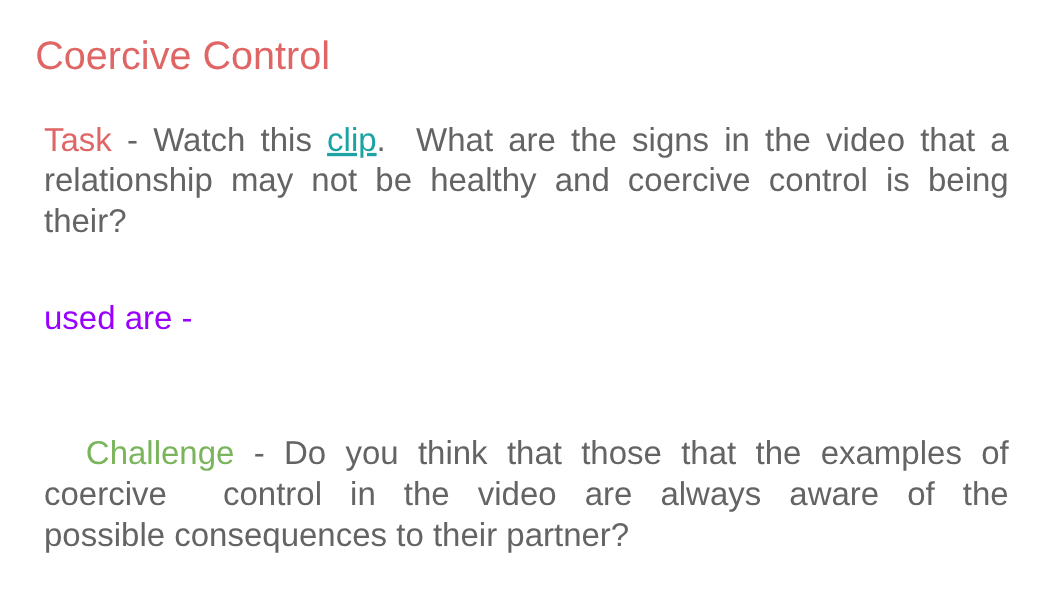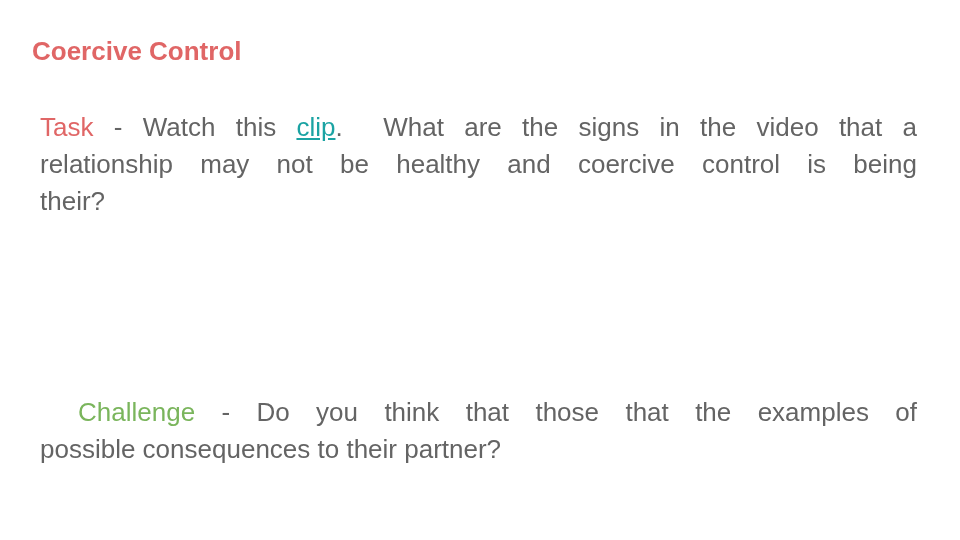--- a/index.html
+++ b/index.html
@@ -18,31 +18,31 @@
     width: 960px;
     height: 540px;
     background: var(--background);
     font-family: "Liberation Sans", sans-serif;
     overflow: hidden;
   }
   .title {
     position: absolute;
     left: 32px;
     top: 29px;
-    font-size: 26px;
+    font-size: 36px;
     line-height: 44px;
-    font-weight: 700;
+    font-weight: 400;
     color: var(--title);
     white-space: pre;
   }
   .para {
     position: absolute;
     left: 40px;
     width: 877px;
-    font-size: 26px;
+    font-size: 30px;
     line-height: 37px;
     color: var(--body);
   }
   .p-task { top: 109px; }
   .p-signs { top: 271px; color: var(--signs); }
   .p-challenge { top: 394px; }
   .line { white-space: pre-wrap; }
   .just { text-align: justify; text-align-last: justify; }
   .label-task { color: var(--task-label); }
   .label-challenge { color: var(--challenge-label); margin-left: 38px; }
@@ -60,20 +60,22 @@
 
   <div class="title">Coercive Control</div>
 
   <div class="para p-task">
     <div class="line just"><span class="label-task">Task</span><span> - Watch this </span><a class="link">clip</a><span>.  What are the signs in the video that a</span></div>
     <div class="line just">relationship may not be healthy and coercive control is being</div>
     <div class="line">their?</div>
   </div>
 
   <div class="para p-signs">
+    <div class="line">used are -</div>
   </div>
 
   <div class="para p-challenge">
     <div class="line just"><span class="label-challenge">Challenge</span><span> - Do you think that those that the examples of</span></div>
+    <div class="line just">coercive  control in the video are always aware of the</div>
     <div class="line">possible consequences to their partner?</div>
   </div>
 
 </div>
 
 </body></html>

